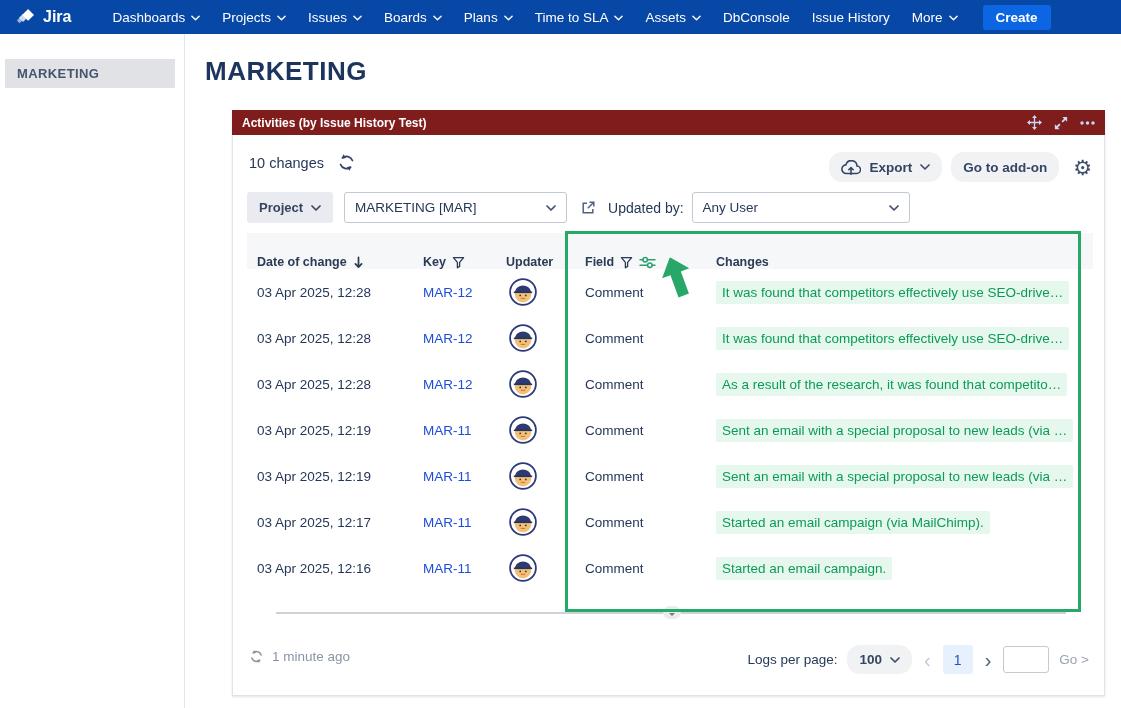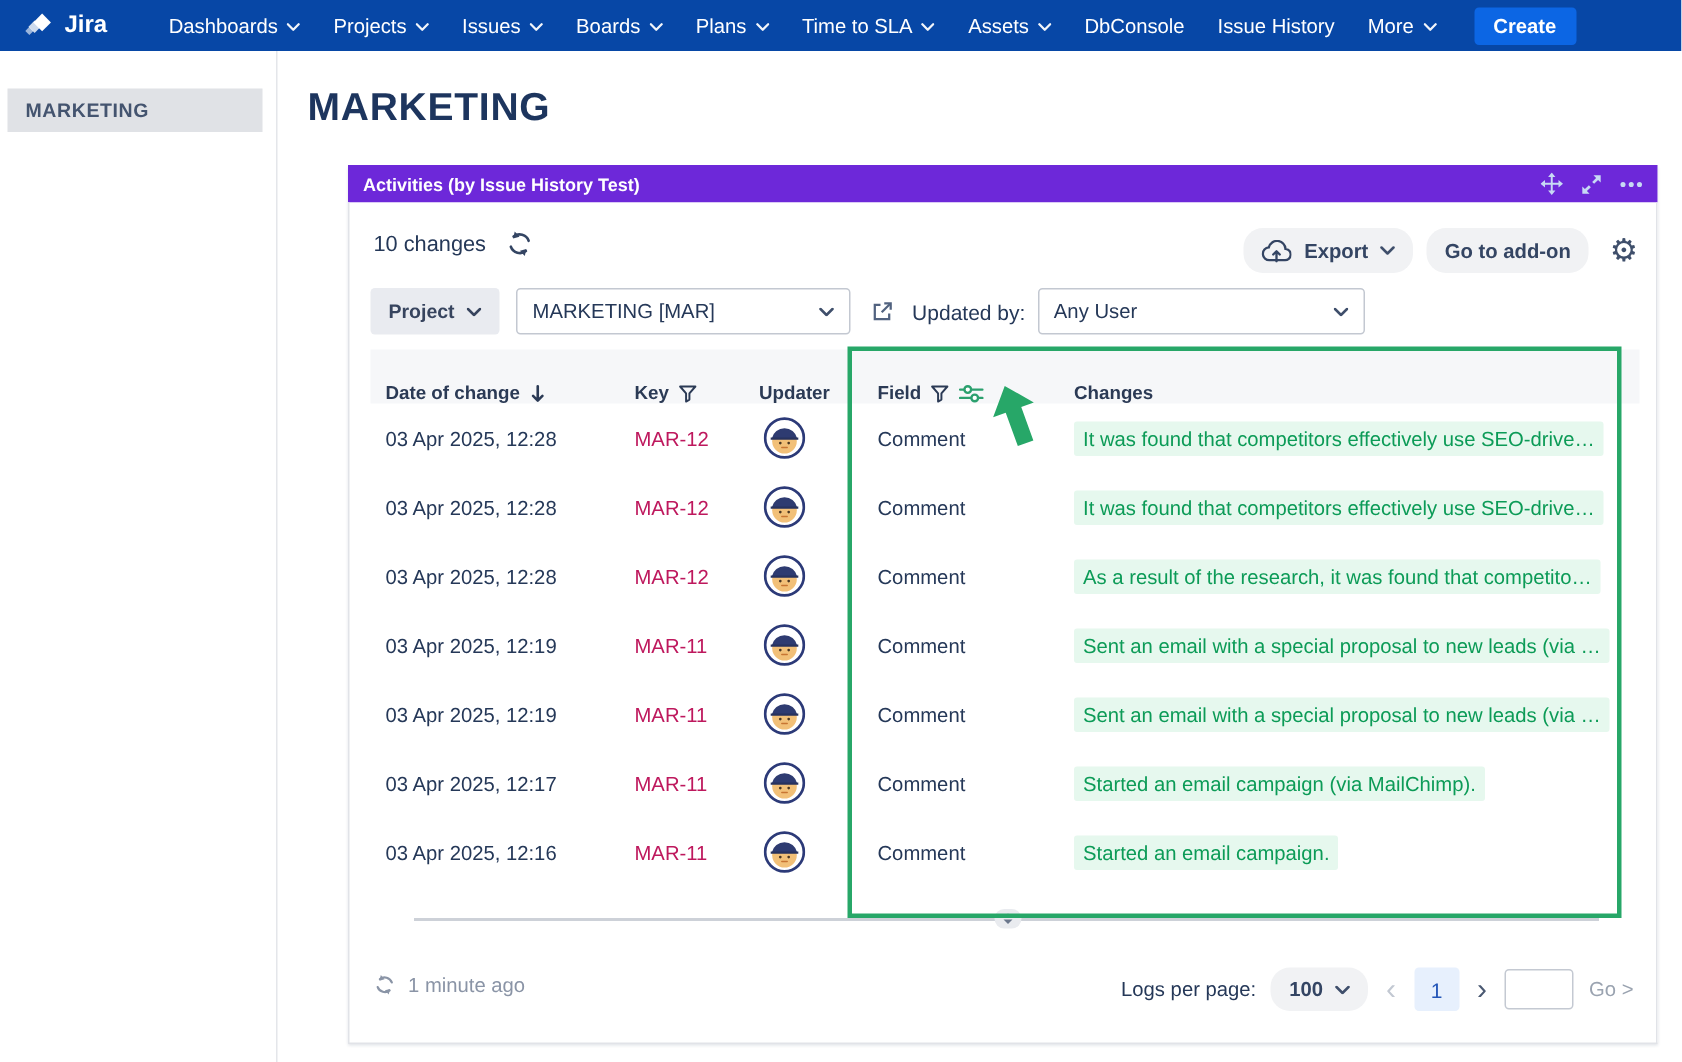--- a/index.html
+++ b/index.html
@@ -24,21 +24,21 @@
   
   .sidebar { position:absolute; top:34px; left:0; width:185px; bottom:0; background:#fff; border-right:1px solid #E4E6EA; }
   .sidebar-item { margin:25px 9px 0 5px; background:#E0E2E6; height:29px; display:flex; align-items:center;
                   padding:0 12px; font-size:13px; font-weight:700; color:#44546F; letter-spacing:.4px; cursor:pointer; }
 
   
   .main { position:absolute; top:34px; left:186px; width:935px; bottom:0; }
   .page-title { position:absolute; top:22px; left:19px; font-size:26px; font-weight:700; color:#1D355E; letter-spacing:.5px; }
 
   .gadget { position:absolute; top:76px; left:46px; width:873px; height:586px; box-shadow:0 1px 2px rgba(9,30,66,.12); }
-  .gadget-header { height:25px; background:#6d28d9; display:flex; align-items:center; padding:0 10px; color:#fff; cursor:move; }
+  .gadget-header { height:25px; background:#7f1d1d; display:flex; align-items:center; padding:0 10px; color:#fff; cursor:move; }
   .gadget-title { font-size:12px; font-weight:700; }
   .gadget-header-icons { margin-left:auto; display:flex; align-items:center; gap:12px; color:#C7D9F4; }
   .gadget-header-icons svg { cursor:pointer; }
   .gadget-body { position:absolute; top:25px; left:0; right:0; bottom:0; background:#fff;
                  border:1px solid #E1E3E8; border-top:none; }
 
   
   .toolbar-left { position:absolute; top:18px; left:16px; display:flex; align-items:center; gap:13px; }
   .changes-count { font-size:14.5px; color:#253858; }
   .refresh { color:#344563; cursor:pointer; }
@@ -64,21 +64,21 @@
   
   .table { position:absolute; top:98px; left:14px; width:846px; }
   .thead { position:relative; height:36px; background:#F6F7F9; }
   .th { position:absolute; top:0; height:36px; display:flex; align-items:flex-end; gap:6px;
         font-size:12.5px; font-weight:700; color:#2B3A55; }
   .th.c-date{left:10px} .th.c-key{left:176px} .th.c-updater{left:259px} .th.c-field{left:338px} .th.c-changes{left:469px}
   .th svg { cursor:pointer; }
   .row { position:relative; height:46px; }
   .cell { position:absolute; top:0; height:46px; display:flex; align-items:center; font-size:13.5px; color:#253858; }
   .cell.c-date{left:10px} .cell.c-key{left:176px} .cell.c-updater{left:262px} .cell.c-field{left:338px} .cell.c-changes{left:469px}
-  .cell.c-key { color:#be185d; cursor:pointer; }
+  .cell.c-key { color:#1d4ed8; cursor:pointer; }
   .chip { background:#E6F8EE; color:#0C9B57; padding:4px 6px; border-radius:2px; white-space:nowrap;
           max-width:368px; overflow:hidden; }
   .avatar { cursor:pointer; }
 
   
   .resize-line { position:absolute; top:477px; left:43px; width:790px; border-top:2px solid #CDD1D8; }
   .resize-handle { position:absolute; top:471px; left:430px; width:18px; height:13px; background:#E9EBEF;
                    border-radius:7px; display:flex; flex-direction:column; align-items:center; justify-content:center;
                    gap:1px; cursor:row-resize; }
   .tri-up { width:0; height:0; border-left:3px solid transparent; border-right:3px solid transparent; border-bottom:3px solid #6B778C; }

